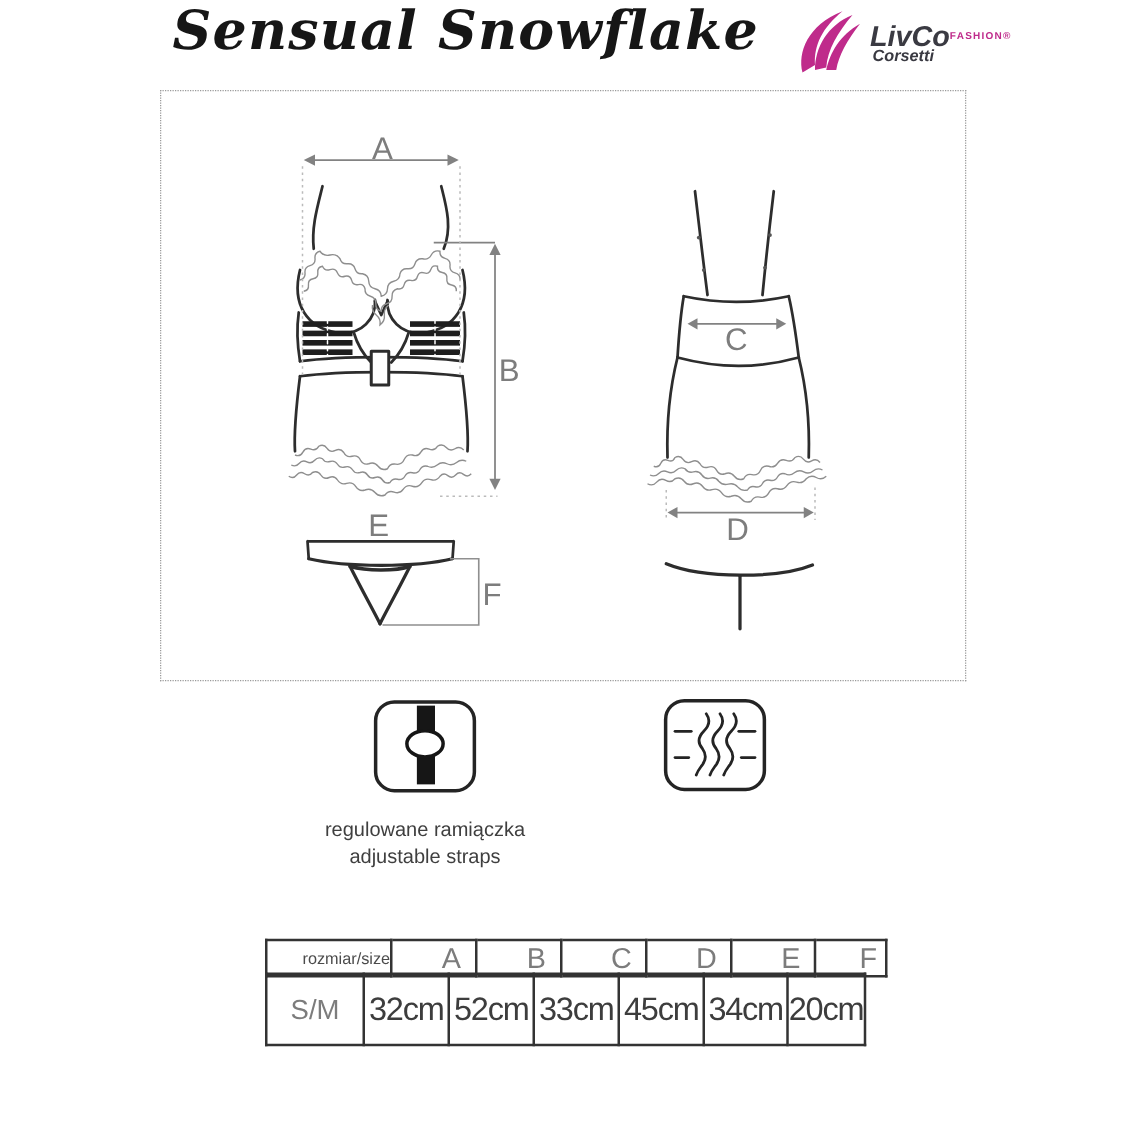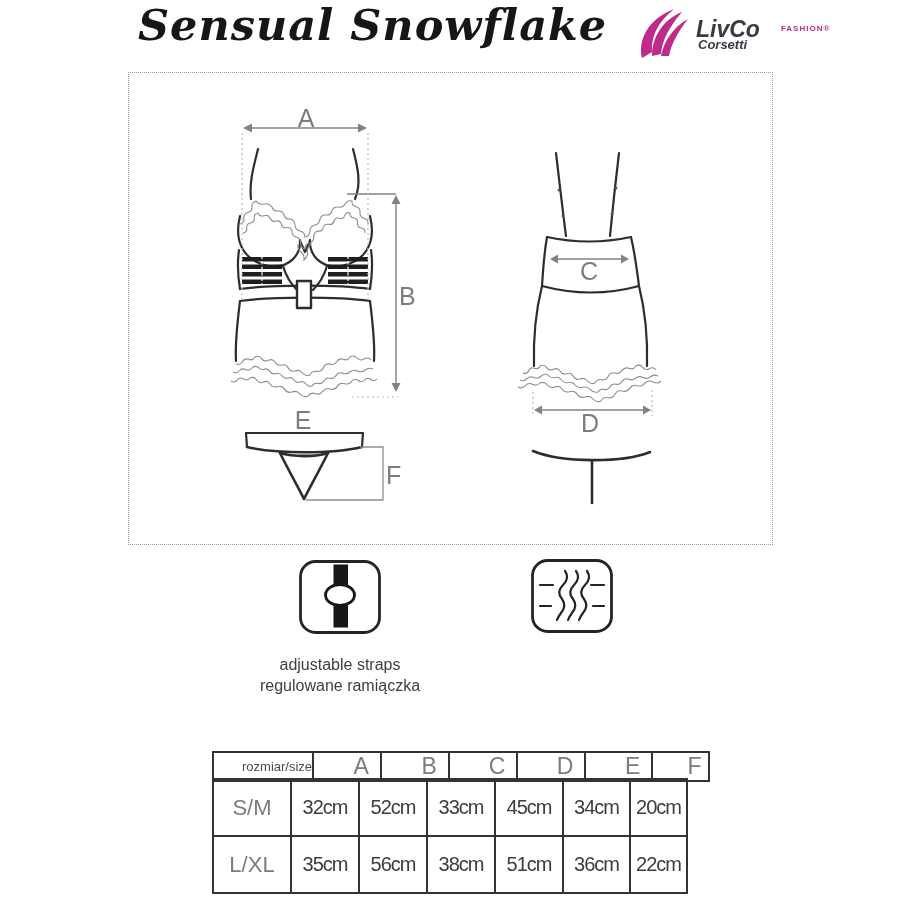--- a/index.html
+++ b/index.html
@@ -7,21 +7,21 @@
         font-family:"Liberation Sans",sans-serif;}
   
   .title{position:absolute;left:138px;top:0px;width:380px;height:64px;
          font-family:"DejaVu Serif",serif;font-style:italic;font-weight:bold;
          font-size:43px;color:#161616;letter-spacing:1px;white-space:nowrap;}
   
   .logo{position:absolute;left:638px;top:4px;width:165px;height:58px;}
   .swoosh{position:absolute;left:0;top:0;width:60px;height:56px;}
   .livco-row{position:absolute;left:58px;top:12px;white-space:nowrap;}
   .livco{font-size:23px;font-weight:bold;font-style:italic;color:#3a3a42;letter-spacing:0px;}
-  .fashion{font-size:8px;font-weight:bold;color:#bf2b8b;letter-spacing:1px;margin-left:21px;vertical-align:6px;}
+  .fashion{font-size:8px;font-weight:bold;color:#bf2b8b;letter-spacing:1px;margin-left:0;vertical-align:6px;}
   .corsetti{position:absolute;left:60px;top:33px;font-size:13px;font-weight:bold;
             font-style:italic;color:#3a3a42;}
   
   .diagram-box{position:absolute;left:128px;top:72px;width:643px;height:471px;
                border:1px dotted #9a9a9a;}
   
   .drawing{position:absolute;left:0;top:0;width:900px;height:900px;pointer-events:none;}
   .ink{stroke:#2d2d2d;stroke-width:2.2;fill:none;stroke-linecap:round;stroke-linejoin:round;}
   .dims{stroke:#828282;stroke-width:1.4;fill:none;}
   .dims polygon{fill:#828282;stroke:none;}
@@ -41,21 +41,21 @@
   table{border-collapse:collapse;table-layout:fixed;position:absolute;}
   .size-header{left:212px;top:751px;}
   .size-body{left:212px;top:778px;}
   .size-header td,.size-body td{border:2px solid #333;text-align:center;vertical-align:middle;
     padding:0;overflow:hidden;}
   .size-header td{height:21px;padding-left:28px;}
   .size-body td{height:55px;}
   .corner{font-size:13px;color:#4b4b4b;}
   .colhead{font-size:23px;color:#7c7c7c;}
   .sizecell{font-size:22px;color:#7c7c7c;}
-  .valcell{font-size:20px;color:#3d3d3d;letter-spacing:-1px;}
+  .valcell{font-size:26px;color:#3d3d3d;letter-spacing:-1px;}
 </style>
 </head>
 <body>
 
 <div class="page">
 
   <div class="title">Sensual Snowflake</div>
 
   <div class="logo">
     <svg class="swoosh" viewBox="0 0 60 56">
@@ -190,22 +190,22 @@
         <line x1="10" y1="48" x2="21" y2="48"></line>
       <line x1="61" y1="27" x2="74" y2="27"></line>
         <line x1="63" y1="48" x2="74" y2="48"></line>
       <path d="M35,13 Q40,20 33,27 Q26,34 32,41 Q37,48 31,55 Q28,59 27,62"></path>
       <path d="M46,13 Q51,20 44,27 Q37,34 43,41 Q48,48 42,55 Q39,59 38,62"></path>
       <path d="M57,13 Q62,20 55,27 Q48,34 54,41 Q59,48 53,55 Q50,59 49,62"></path>
     </g>
   </svg>
 
   <div class="caption caption-left">
+    <div>regulowane ramiączka</div>
     <div>adjustable straps</div>
-    <div>regulowane ramiączka</div>
   </div>
   <div class="caption caption-right">
   </div>
 
   <table class="size-header">
     <colgroup>
         <col style="width:78px">
         <col style="width:68px">
         <col style="width:68px">
         <col style="width:68px">
@@ -239,25 +239,16 @@
     <tbody>
         <tr>
       <td class="sizecell">S/M</td>
       <td class="valcell">32cm</td>
       <td class="valcell">52cm</td>
       <td class="valcell">33cm</td>
       <td class="valcell">45cm</td>
       <td class="valcell">34cm</td>
       <td class="valcell">20cm</td>
     </tr>
-    <tr>
-      <td class="sizecell">L/XL</td>
-      <td class="valcell">35cm</td>
-      <td class="valcell">56cm</td>
-      <td class="valcell">38cm</td>
-      <td class="valcell">51cm</td>
-      <td class="valcell">36cm</td>
-      <td class="valcell">22cm</td>
-    </tr>
   </tbody>
     </table>
 
 </div>
 
 </body></html>

